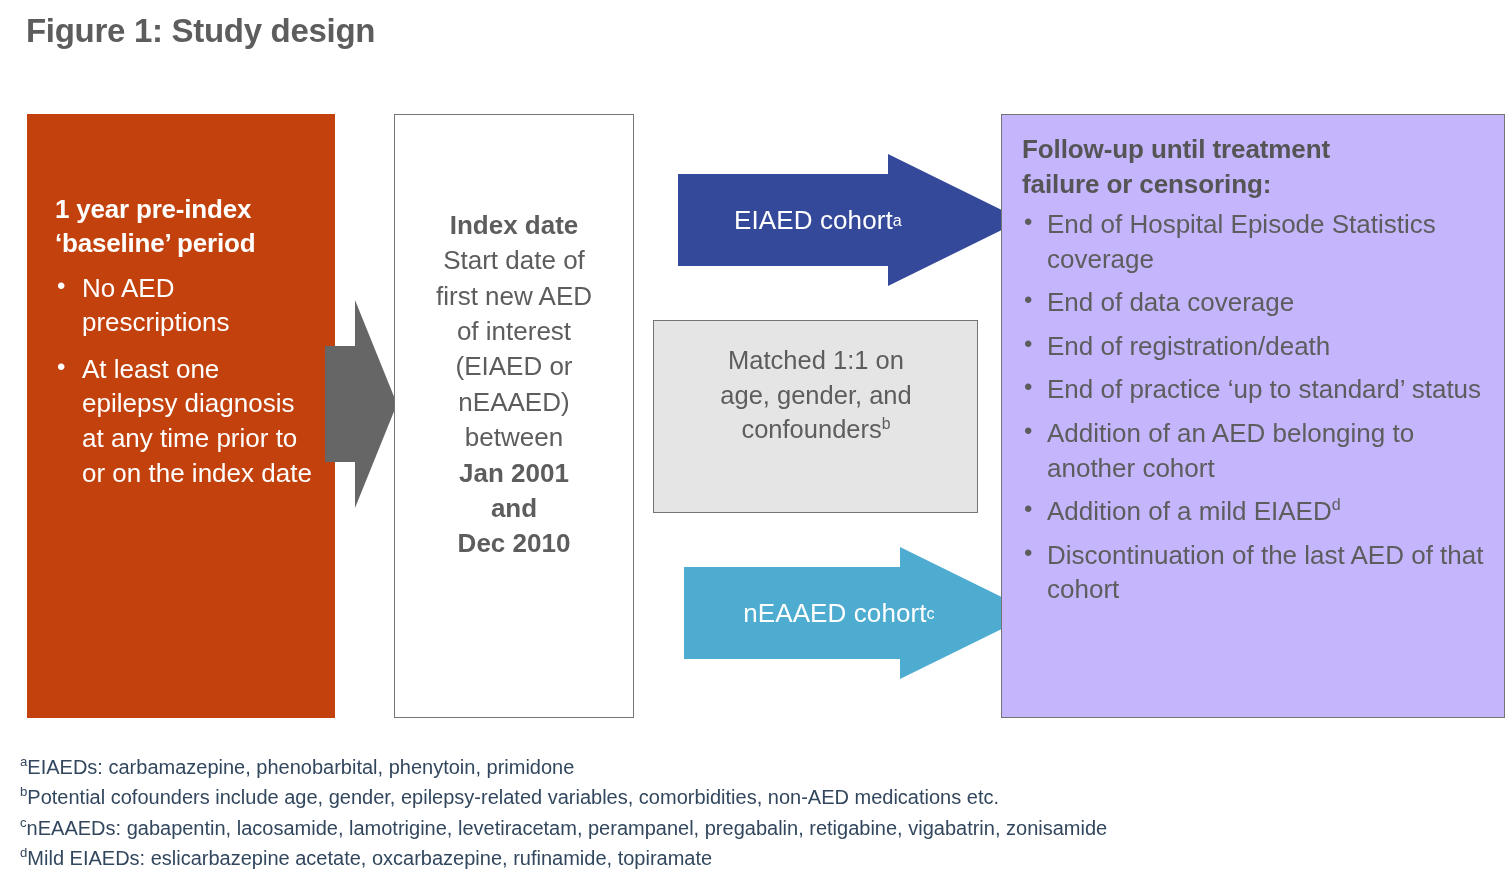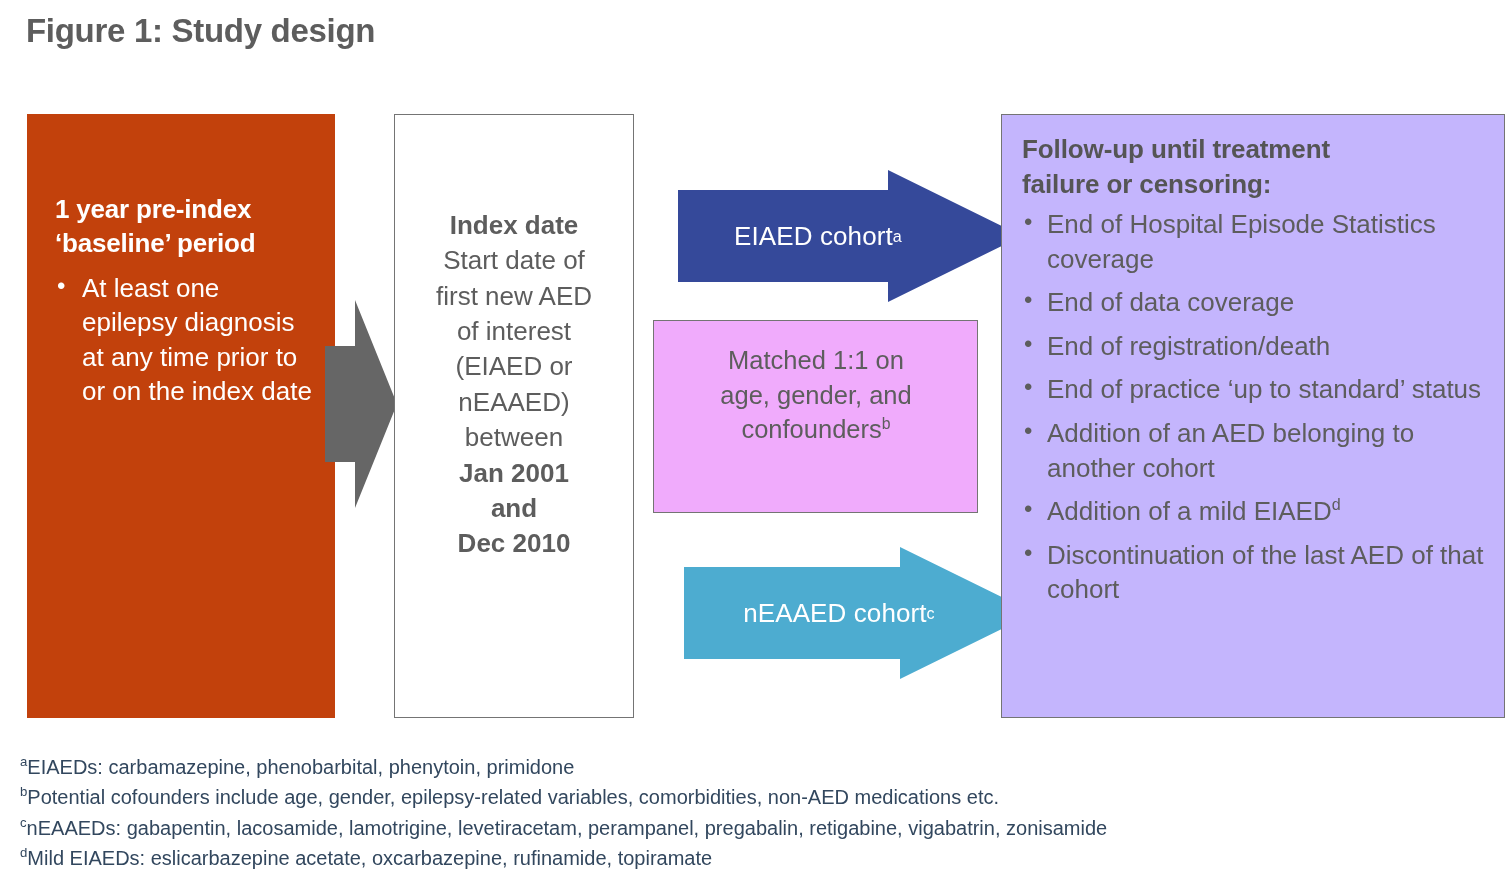--- a/index.html
+++ b/index.html
@@ -100,21 +100,21 @@
     line-height: 1.36;
   }
   .index-inner .strong {
     font-weight: bold;
   }
 
   
   .blue-arrow {
     position: absolute;
     left: 654px;
-    top: 170px;
+    top: 154px;
     width: 344px;
     height: 132px;
     padding-left: 24px;
   }
   .cyan-arrow {
     position: absolute;
     left: 684px;
     top: 547px;
     width: 350px;
     height: 132px;
@@ -143,21 +143,21 @@
 
   
   .matched-box {
     position: absolute;
     left: 653px;
     top: 320px;
     width: 325px;
     height: 193px;
     border: 1.6px solid #747474;
     box-sizing: border-box;
-    background: #f0abfc;
+    background: #e5e5e5;
   }
   .matched-inner {
     position: absolute;
     left: 12px;
     top: 22px;
     width: 300px;
     text-align: center;
     color: #5d5d5d;
     font-size: 25.5px;
     line-height: 1.36;
@@ -242,20 +242,21 @@
 
 <div class="figure-title">Figure 1: Study design</div>
 
 <div class="baseline-box">
   <div class="baseline-inner">
     <div class="baseline-heading">
       <span>1 year pre-index</span><br>
       <span>‘baseline’ period</span>
     </div>
     <ul class="bullet-list">
+      <li>No AED prescriptions</li>
       <li>At least one epilepsy diagnosis at any time prior to or on the index date</li>
     </ul>
   </div>
 </div>
 
 <div class="grey-arrow">
   <svg width="72" height="208" viewBox="0 0 72 208" xmlns="http://www.w3.org/2000/svg">
     <polygon points="0,46 30,46 30,0 72,104 30,208 30,162 0,162" fill="#666666"></polygon>
   </svg>
 </div>

